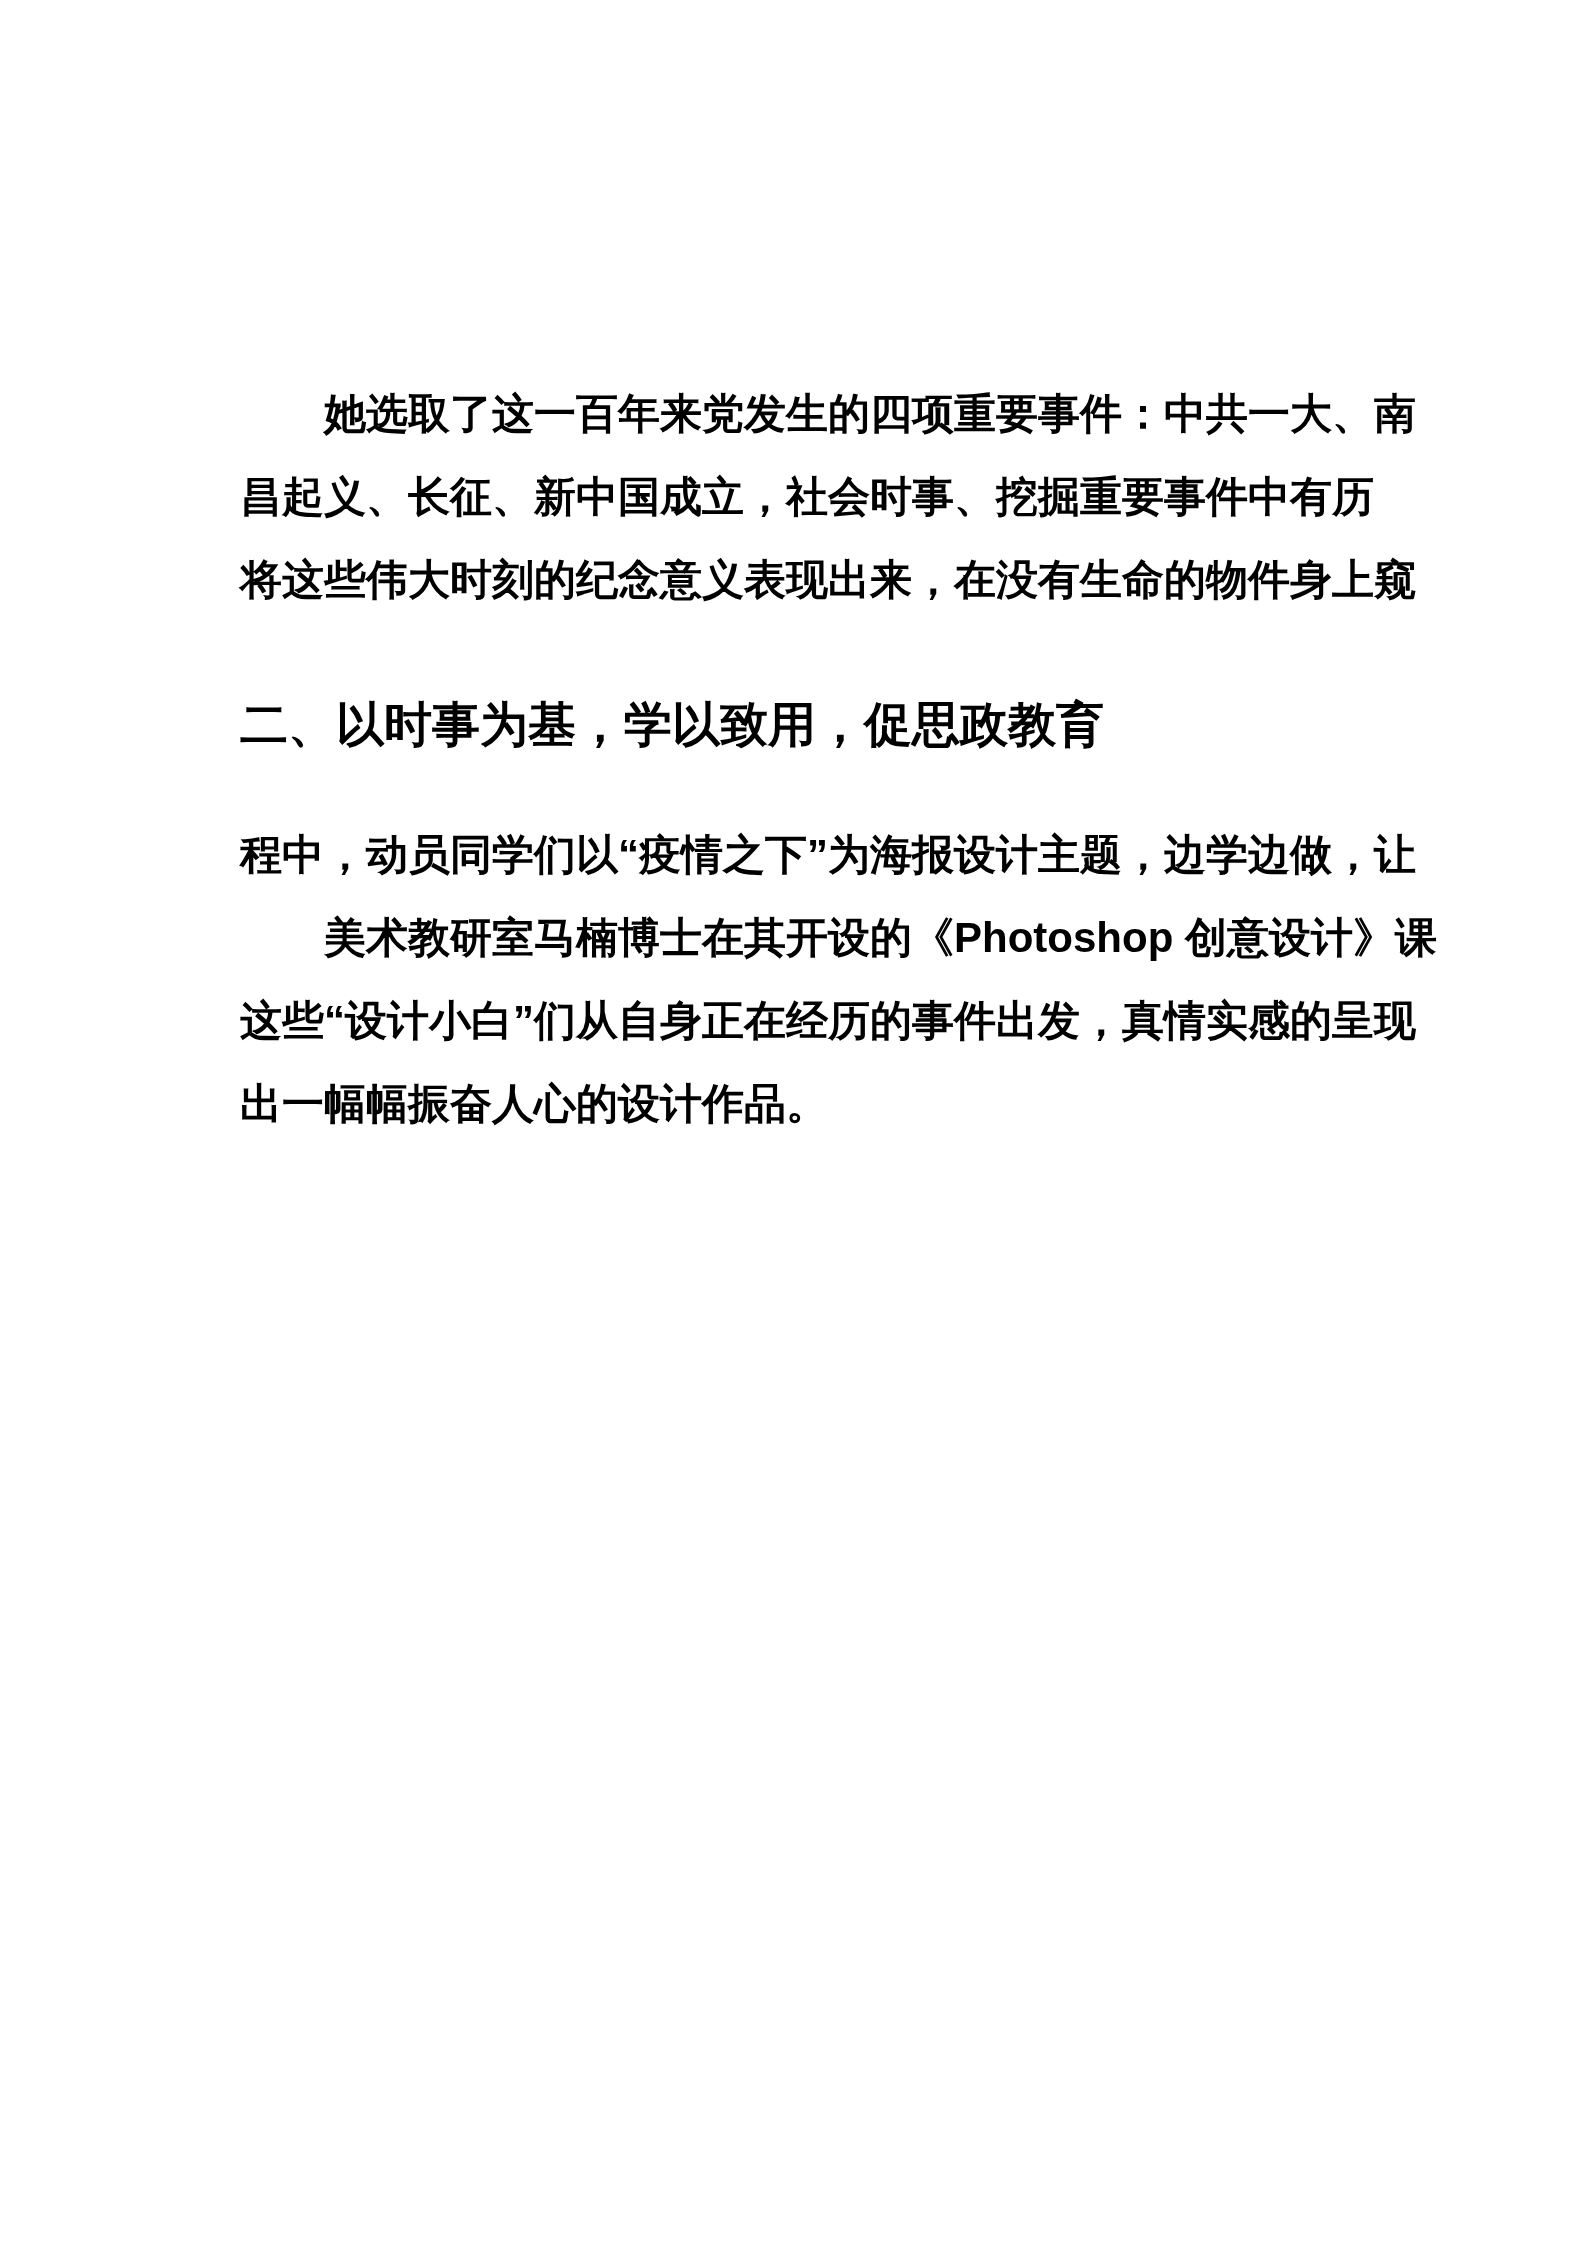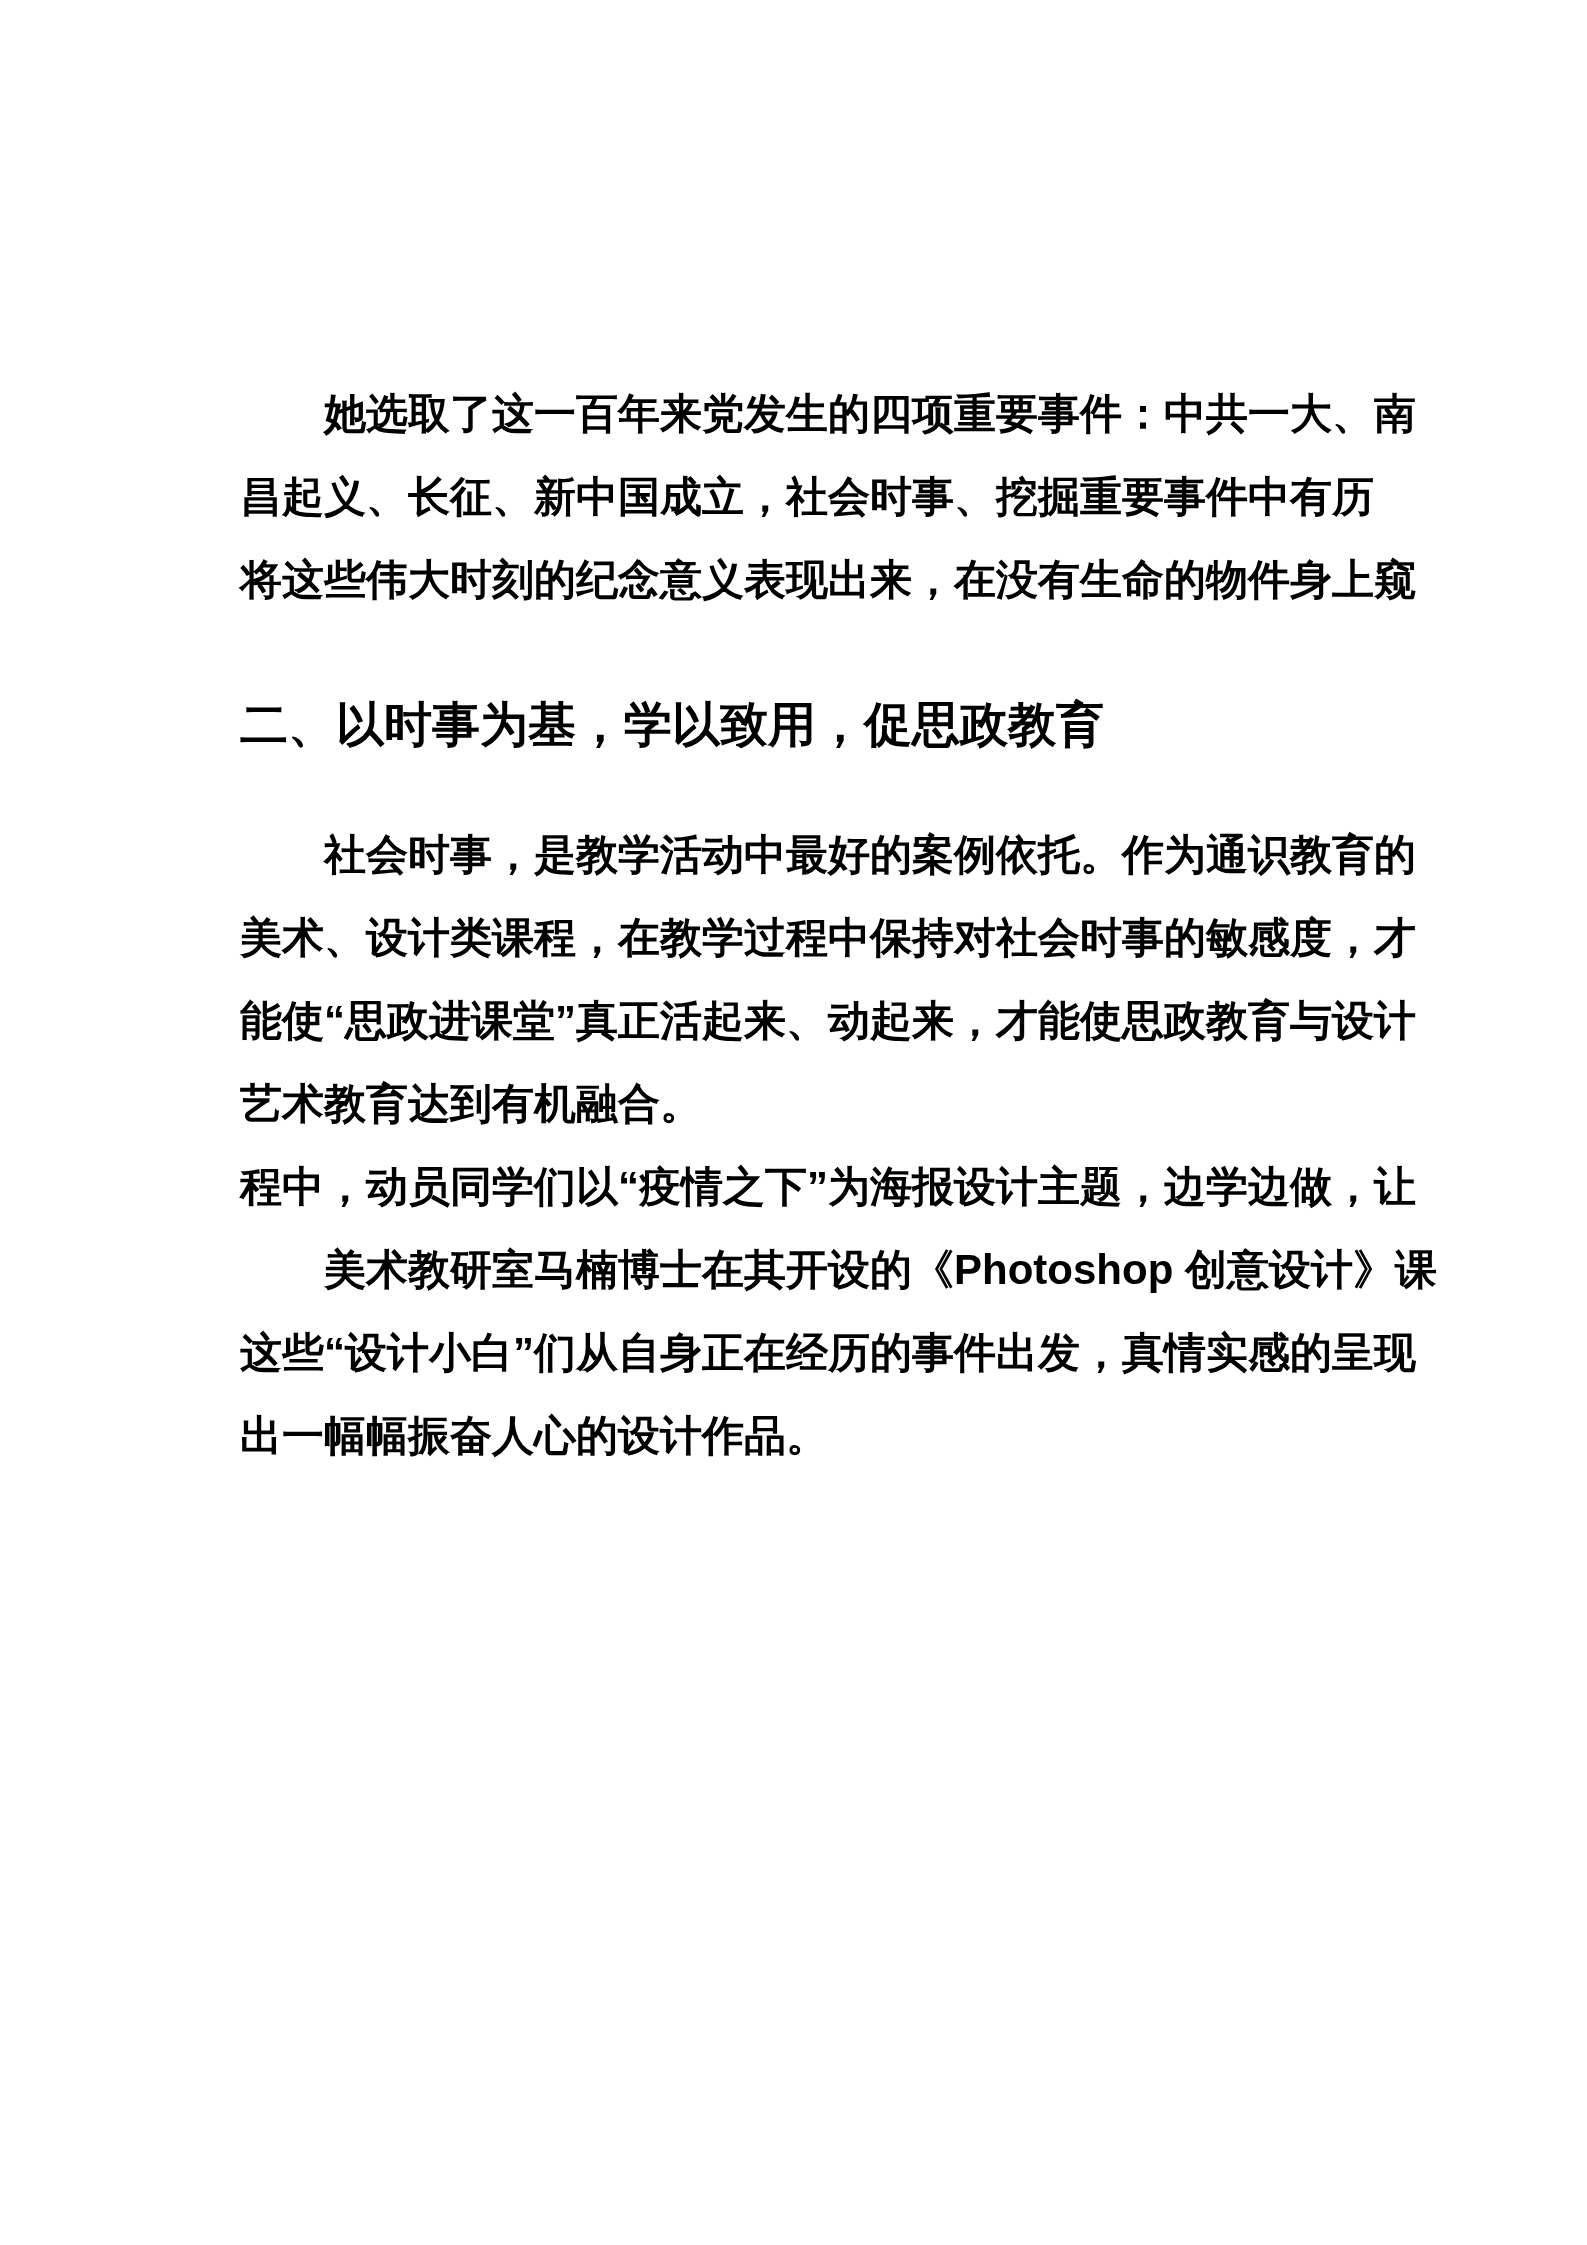--- a/index.html
+++ b/index.html
@@ -61,26 +61,20 @@
   <div class="content">
 
     <p class="para">
       <span class="line first">她选取了这一百年来党发生的四项重要事件：中共一大、南</span>
       <span class="line">昌起义、长征、新中国成立，社会时事、挖掘重要事件中有历</span>
       <span class="line">将这些伟大时刻的纪念意义表现出来，在没有生命的物件身上窥</span>
     </p>
 
     <h2 class="section-heading">二、以时事为基，学以致用，促思政教育</h2>
 
-    <p class="para">
-      <span class="line first">社会时事，是教学活动中最好的案例依托。作为通识教育的</span>
-      <span class="line">美术、设计类课程，在教学过程中保持对社会时事的敏感度，才</span>
-      <span class="line">能使“思政进课堂”真正活起来、动起来，才能使思政教育与设计</span>
-      <span class="line last">艺术教育达到有机融合。</span>
-    </p>
 
     <p class="para">
       <span class="line">程中，动员同学们以“疫情之下”为海报设计主题，边学边做，让</span>
       <span class="line first">美术教研室马楠博士在其开设的《Photoshop 创意设计》课</span>
       <span class="line">这些“设计小白”们从自身正在经历的事件出发，真情实感的呈现</span>
       <span class="line last">出一幅幅振奋人心的设计作品。</span>
     </p>
 
   </div>
 </div>

